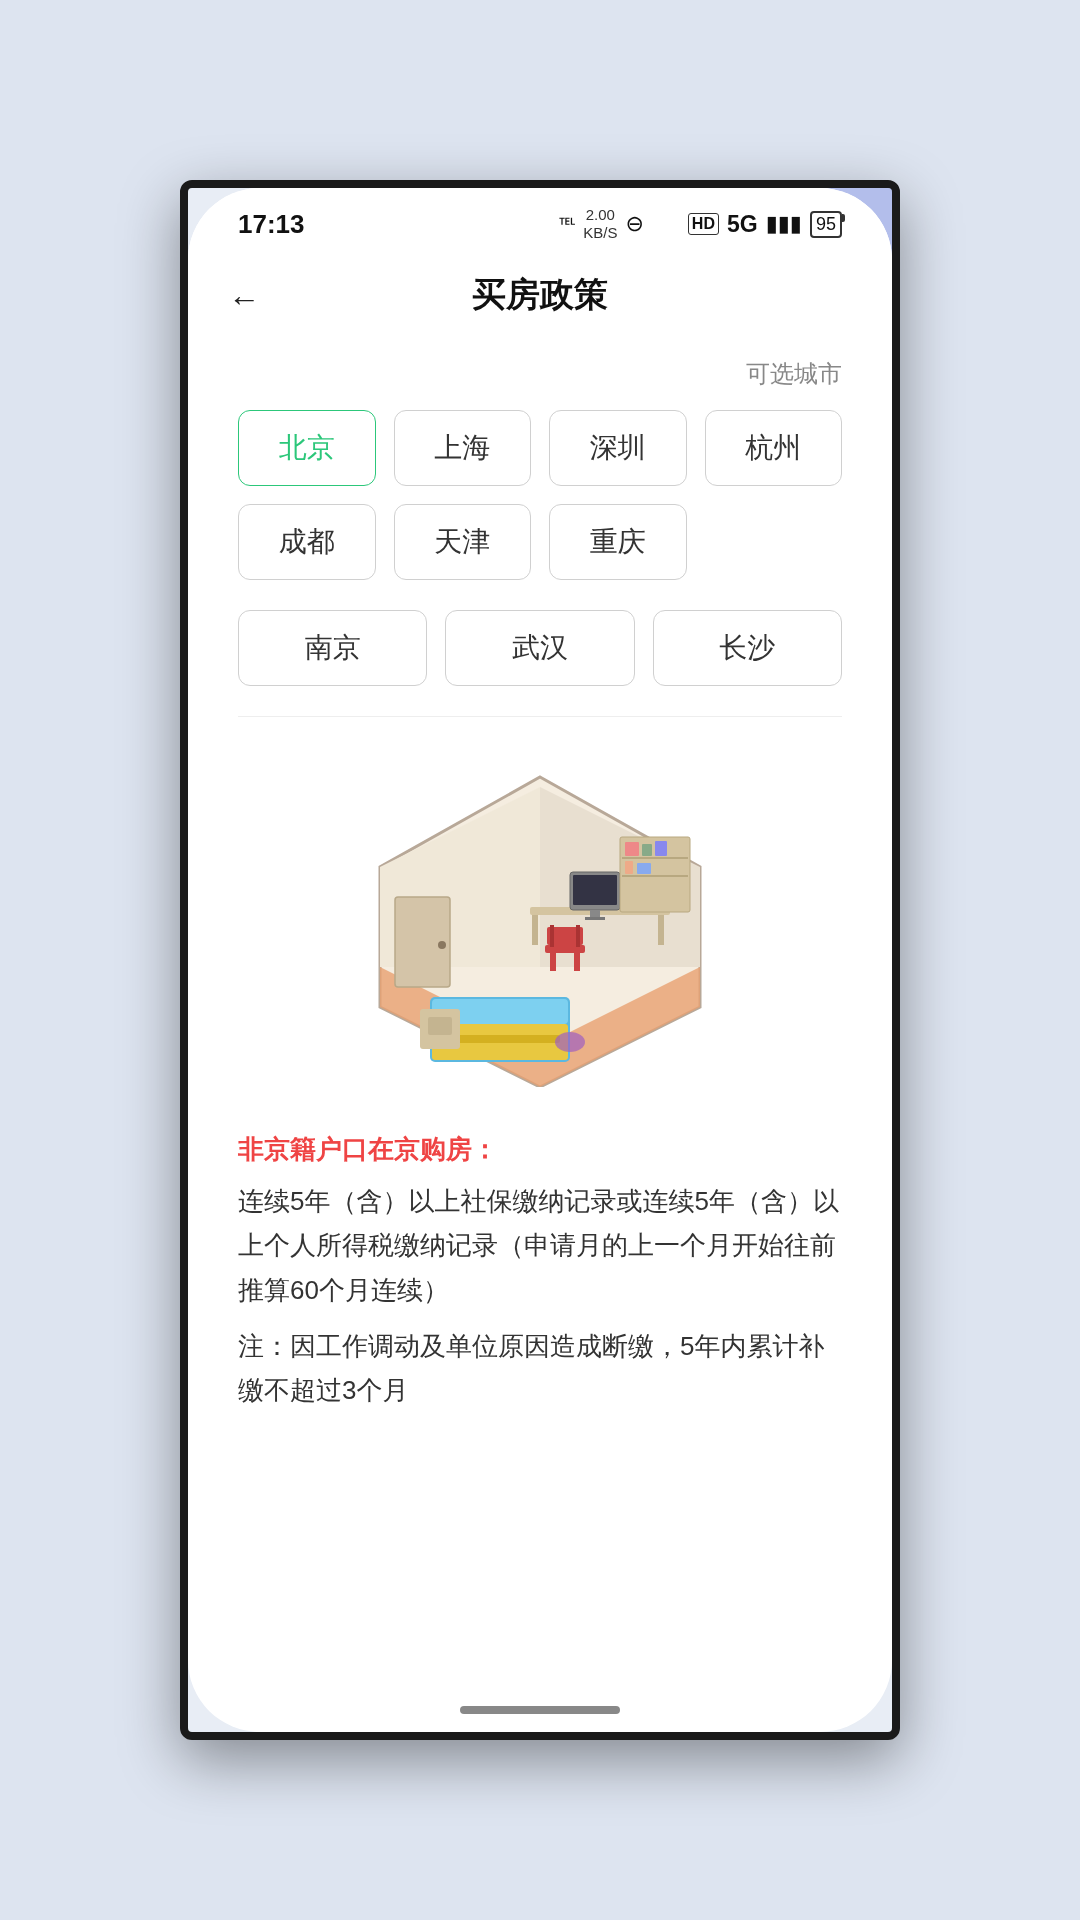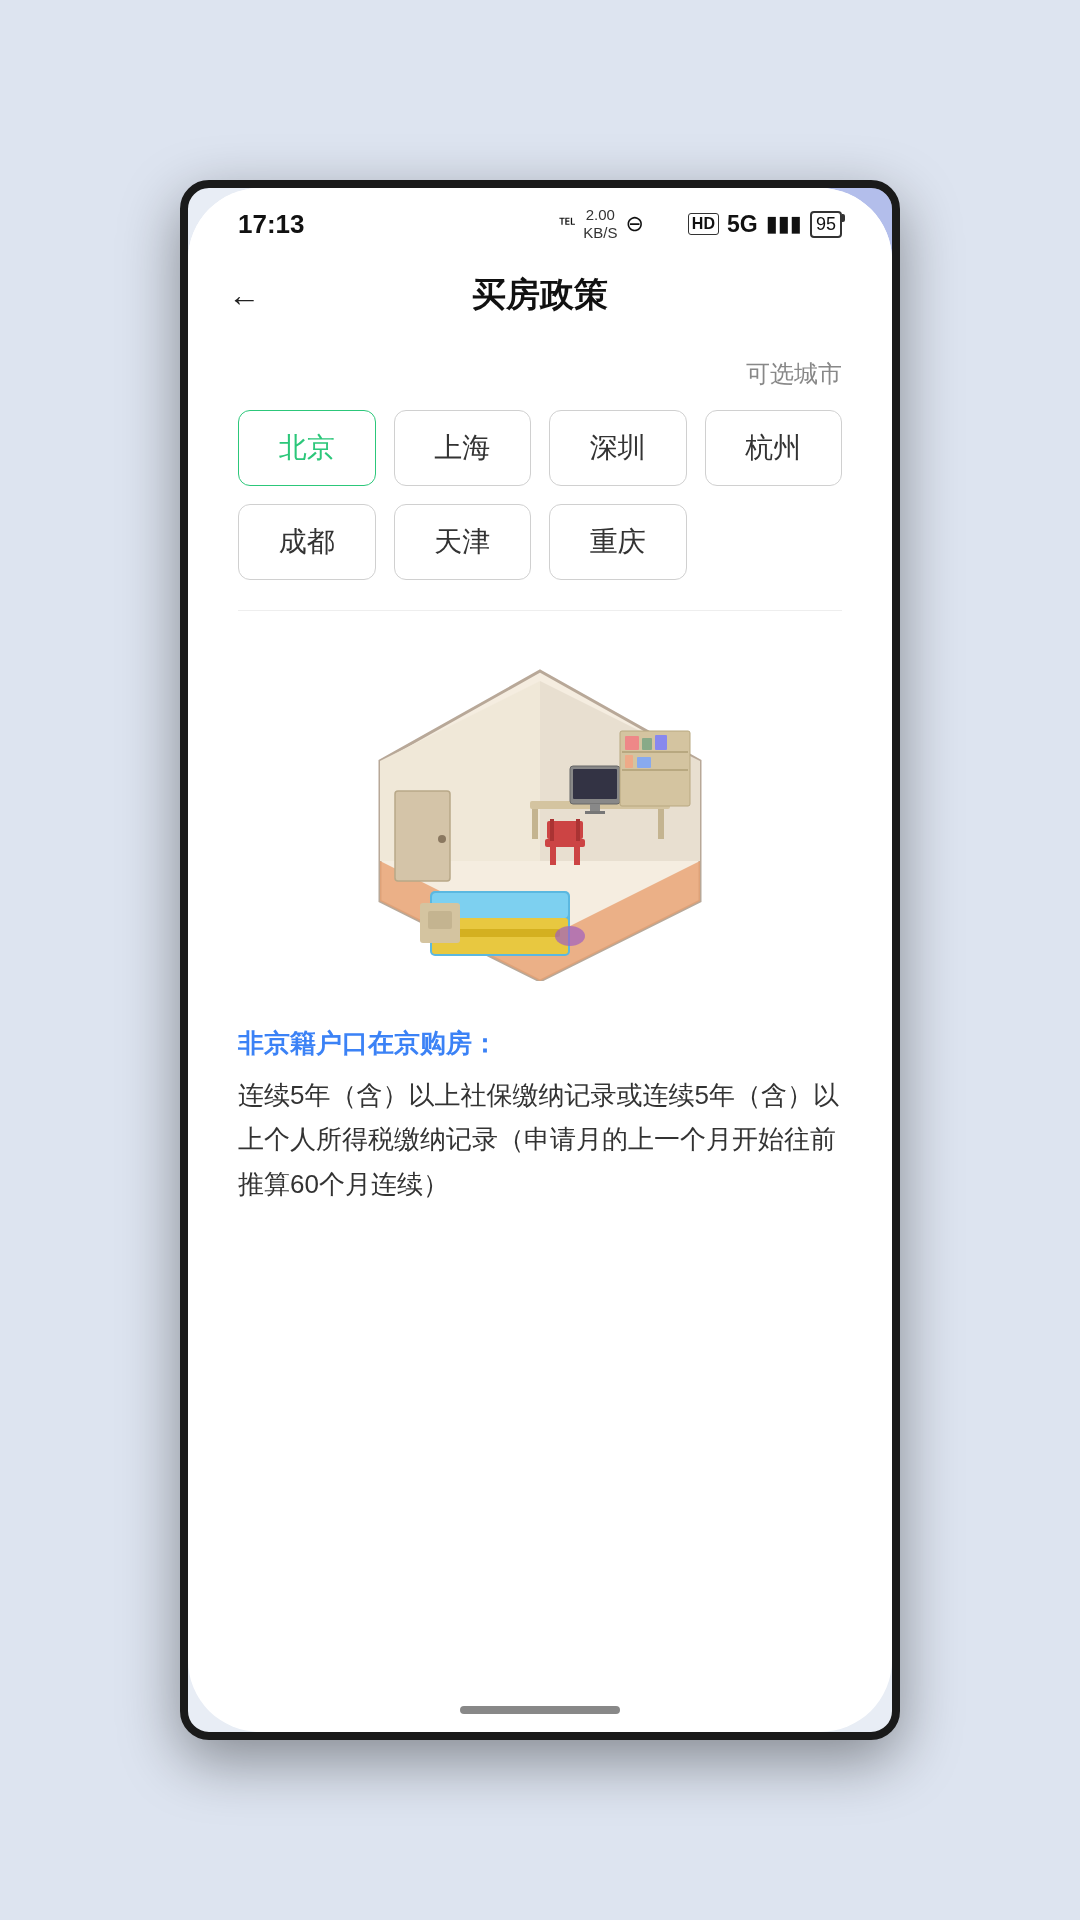--- a/index.html
+++ b/index.html
@@ -8,21 +8,21 @@
       display: flex;
       justify-content: center;
       align-items: center;
       min-height: 100vh;
       font-family: -apple-system, 'PingFang SC', 'Microsoft YaHei', sans-serif;
     }
     .phone-wrapper {
       width: 720px;
       height: 1560px;
       background: #e8edf5;
-      border-radius: 29px;
+      border-radius: 12px;
       border: 8px solid #1a1a1a;
       position: relative;
       overflow: hidden;
       box-shadow: 0 20px 60px rgba(0,0,0,0.4);
     }
     
     .bg-decor-top-right {
       position: absolute;
       top: -40px;
       right: -40px;
@@ -191,21 +191,21 @@
     }
     
     .policy-text {
       padding: 10px 0;
       font-size: 26px;
       line-height: 1.7;
       color: #333;
     }
     .policy-title {
       font-weight: 600;
-      color: #3b82f6;
+      color: #ef4444;
       margin-bottom: 8px;
     }
     
     .home-indicator {
       position: absolute;
       bottom: 18px;
       left: 50%;
       transform: translateX(-50%);
       width: 160px;
       height: 8px;
@@ -258,20 +258,25 @@
         <div class="city-grid">
           <div class="city-btn active">北京</div>
           <div class="city-btn">上海</div>
           <div class="city-btn">深圳</div>
           <div class="city-btn">杭州</div>
           <div class="city-btn">成都</div>
           <div class="city-btn">天津</div>
           <div class="city-btn">重庆</div>
         </div>
 
+        <div class="city-row-last">
+          <div class="city-btn">南京</div>
+          <div class="city-btn">武汉</div>
+          <div class="city-btn">长沙</div>
+        </div>
 
         <div class="divider"></div>
 
         <div class="illustration-area">
           <svg width="340" height="320" viewBox="0 0 340 320">
 
             <polygon points="170,10 330,100 330,240 170,320 10,240 10,100" fill="#f5ede0" stroke="#b8a898" stroke-width="3"></polygon>
 
             <polygon points="170,320 10,240 10,200 170,280 330,200 330,240" fill="#e8a070" opacity="0.8"></polygon>
 
@@ -322,20 +327,21 @@
 
             <rect x="177" y="160" width="36" height="18" rx="2" fill="#c44"></rect>
             <rect x="180" y="158" width="4" height="22" fill="#a33"></rect>
             <rect x="206" y="158" width="4" height="22" fill="#a33"></rect>
           </svg>
         </div>
 
         <div class="policy-text">
           <div class="policy-title">非京籍户口在京购房：</div>
           <div>连续5年（含）以上社保缴纳记录或连续5年（含）以上个人所得税缴纳记录（申请月的上一个月开始往前推算60个月连续）</div>
+          <div style="margin-top:12px;">注：因工作调动及单位原因造成断缴，5年内累计补缴不超过3个月</div>
         </div>
 
         <div style="height: 120px;"></div>
       </div>
     </div>
 
     <div class="home-indicator"></div>
   </div>
 </div>
 

